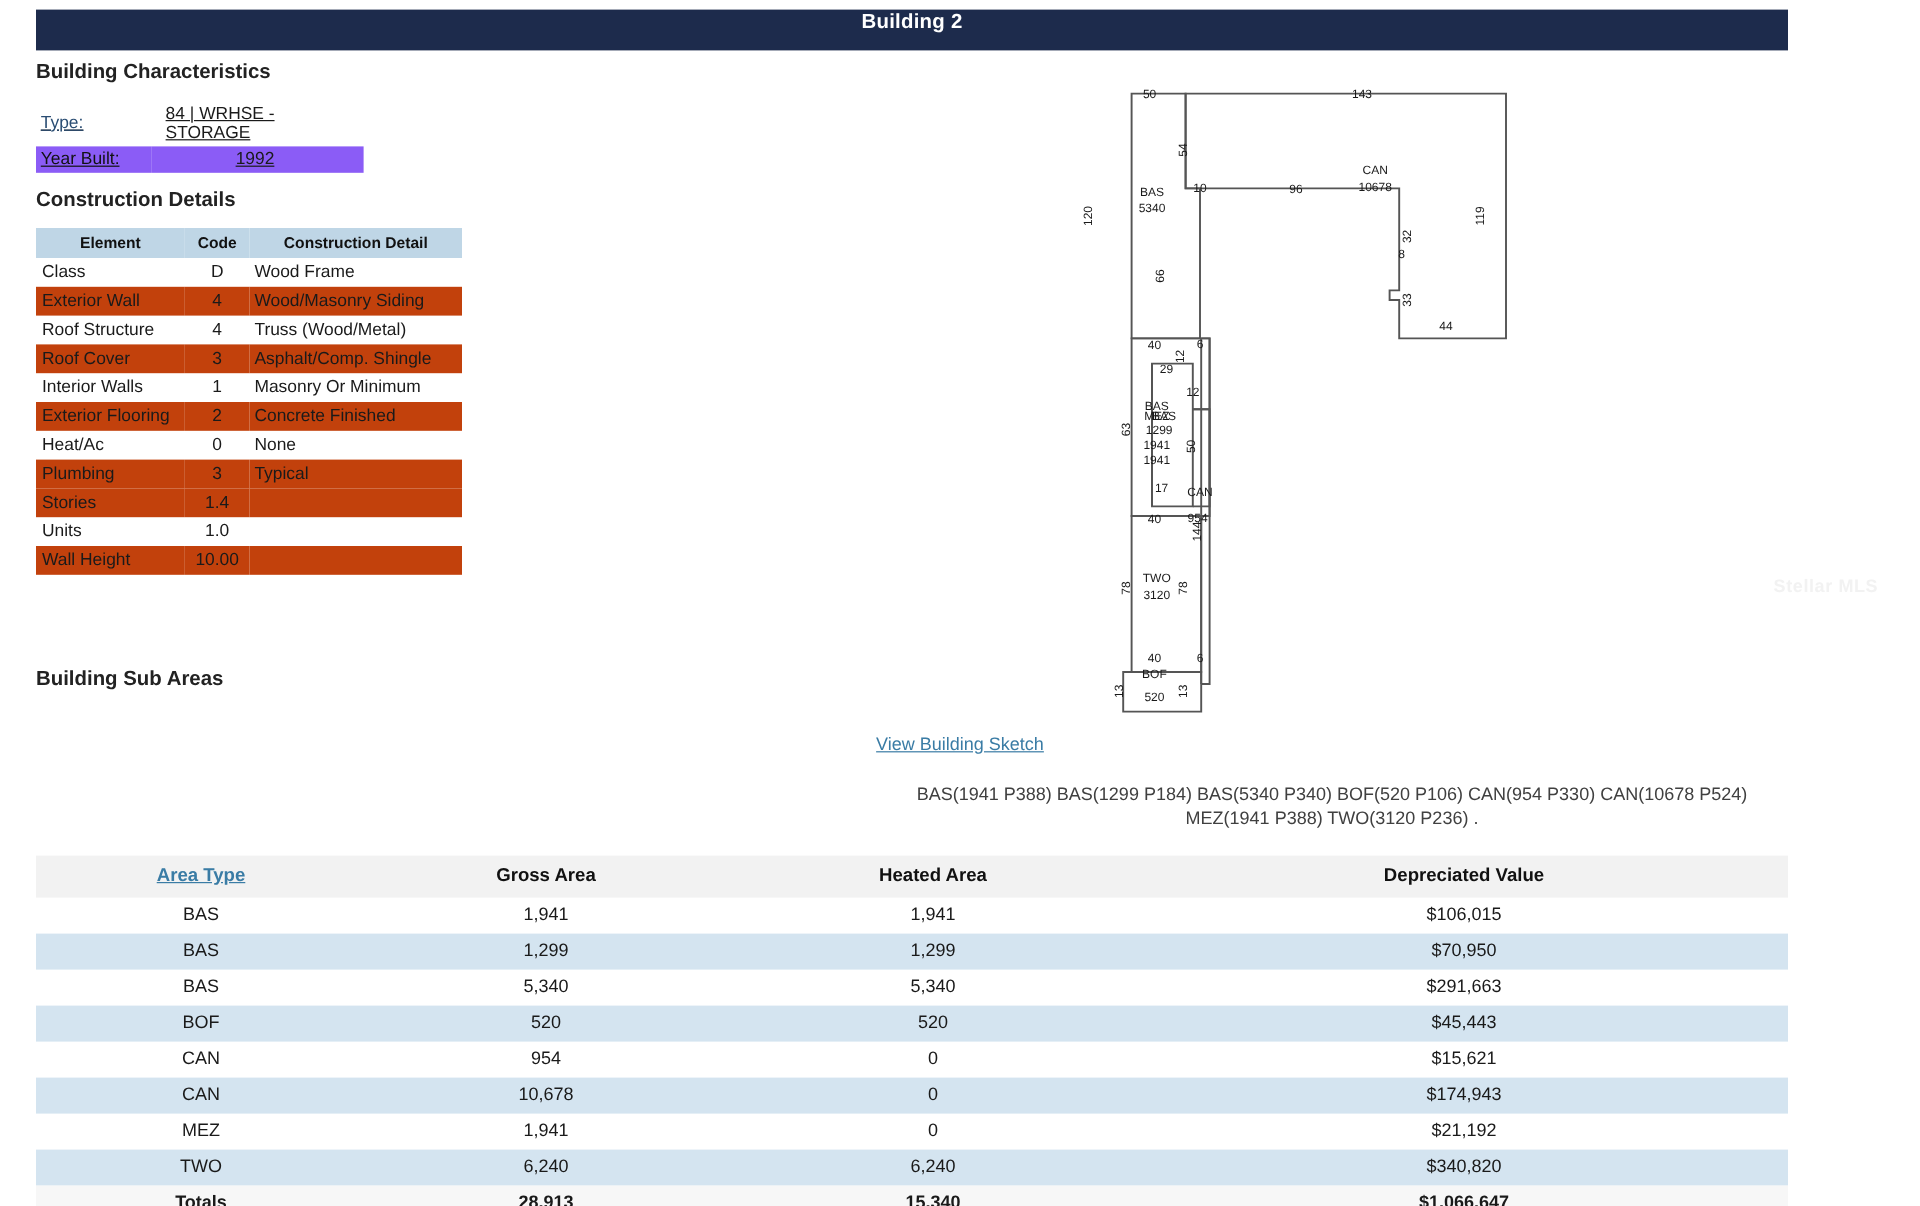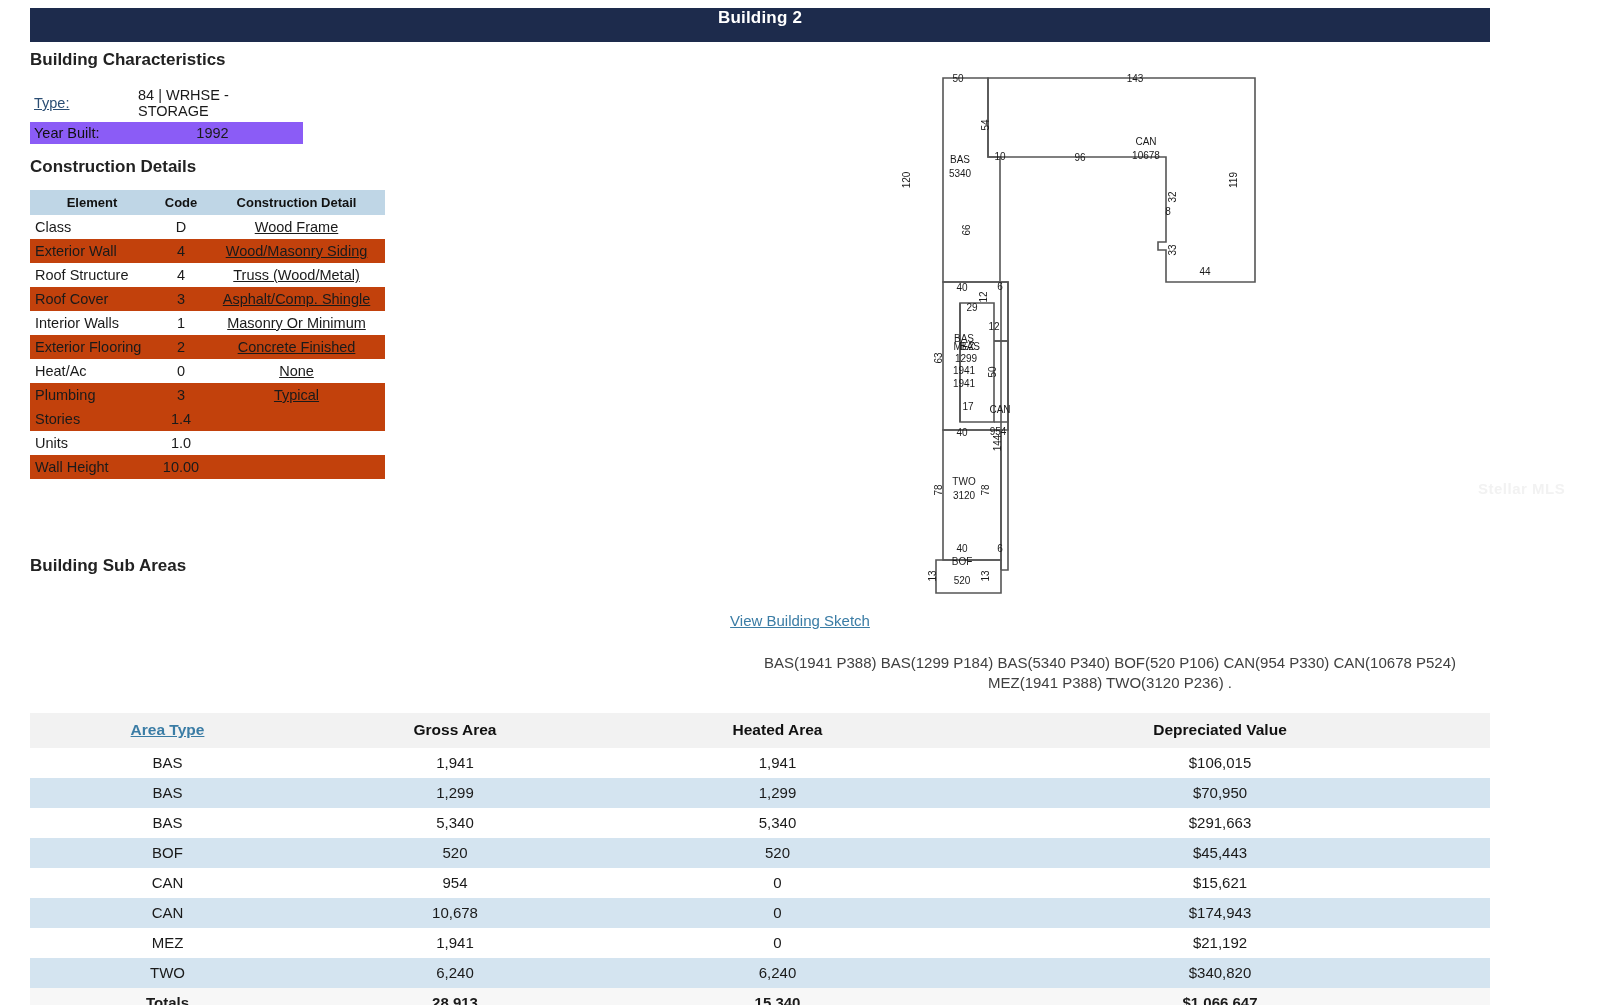--- a/index.html
+++ b/index.html
@@ -30,21 +30,21 @@
   }
   #h-characteristics { left: 30px; top: 50px; }
   #h-construction   { left: 30px; top: 157px; }
   #h-subareas       { left: 30px; top: 556px; }
 
   
   .char-table {
     position: absolute; left: 30px; top: 84px; width: 273px;
     border-collapse: collapse; font-size: 14.5px;
   }
-  .char-table td { padding: 3px 4px; vertical-align: middle; }
+  .char-table td { padding: 3px 4px; vertical-align: middle; text-decoration: underline; }
   .char-table tr.alt { background: #8b5cf6; }
   .char-table td.char-label { width: 96px; color: #111; }
   .char-table td.char-label a {
     color: #2a4d73; text-decoration: underline; cursor: pointer;
   }
   .char-table td.char-value { text-align: left; padding-left: 12px; }
   .char-table td.char-value.center { text-align: center; padding-left: 0; }
 
   
   .constr-table {
@@ -54,21 +54,21 @@
   .constr-table th {
     background: #bfd6e6; font-weight: bold; font-size: 13px;
     padding: 5px 4px; color: #111;
   }
   .constr-table th.c-el  { text-align: center; width: 124px; }
   .constr-table th.c-cd  { text-align: center; width: 54px; }
   .constr-table th.c-dt  { text-align: center; }
   .constr-table td { padding: 4px 4px; }
   .constr-table td.c-el { text-align: left; padding-left: 5px; }
   .constr-table td.c-cd { text-align: center; }
-  .constr-table td.c-dt { text-align: center; text-decoration: underline; }
+  .constr-table td.c-dt { text-align: left; }
   .constr-table tr.alt { background: #c2410c; }
 
   
   #sketch-wrap {
     position: absolute; left: 900px; top: 60px; width: 420px; height: 540px;
   }
   #sketch-svg { display: block; }
 
   
   #sketch-link {

